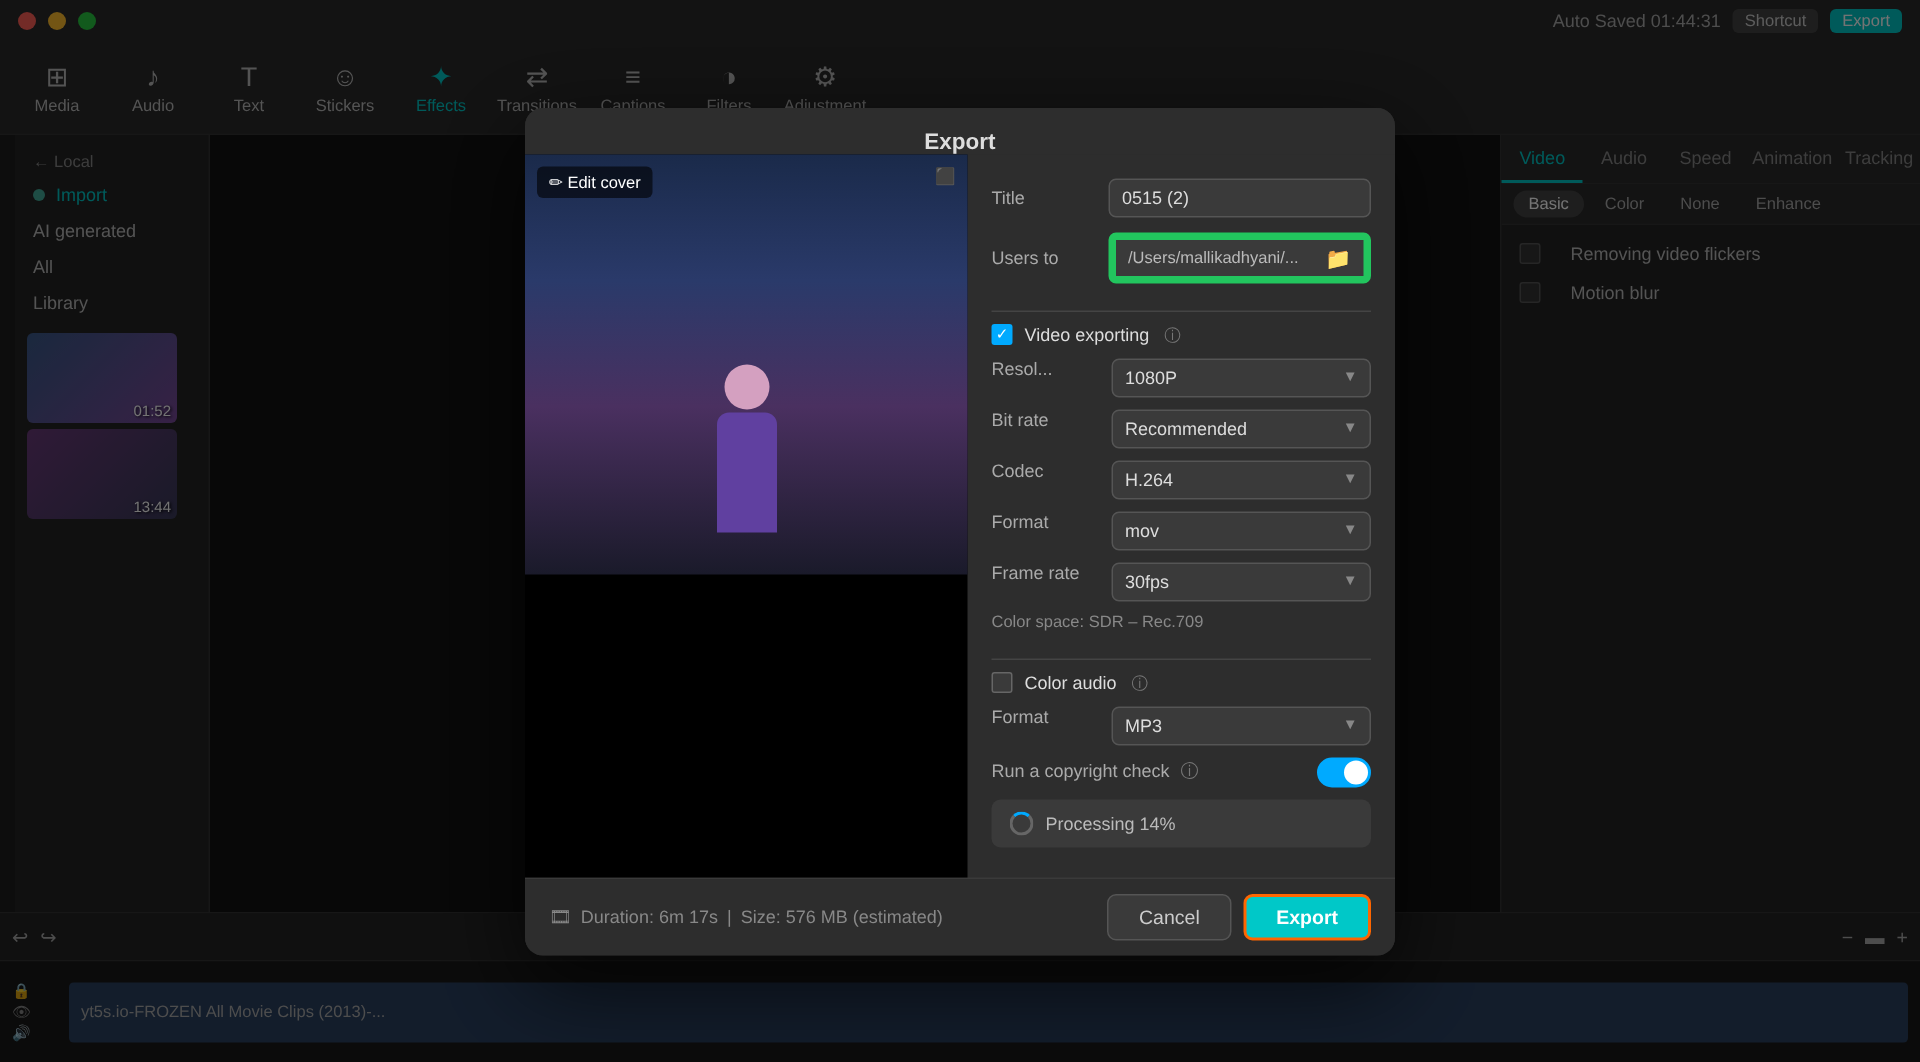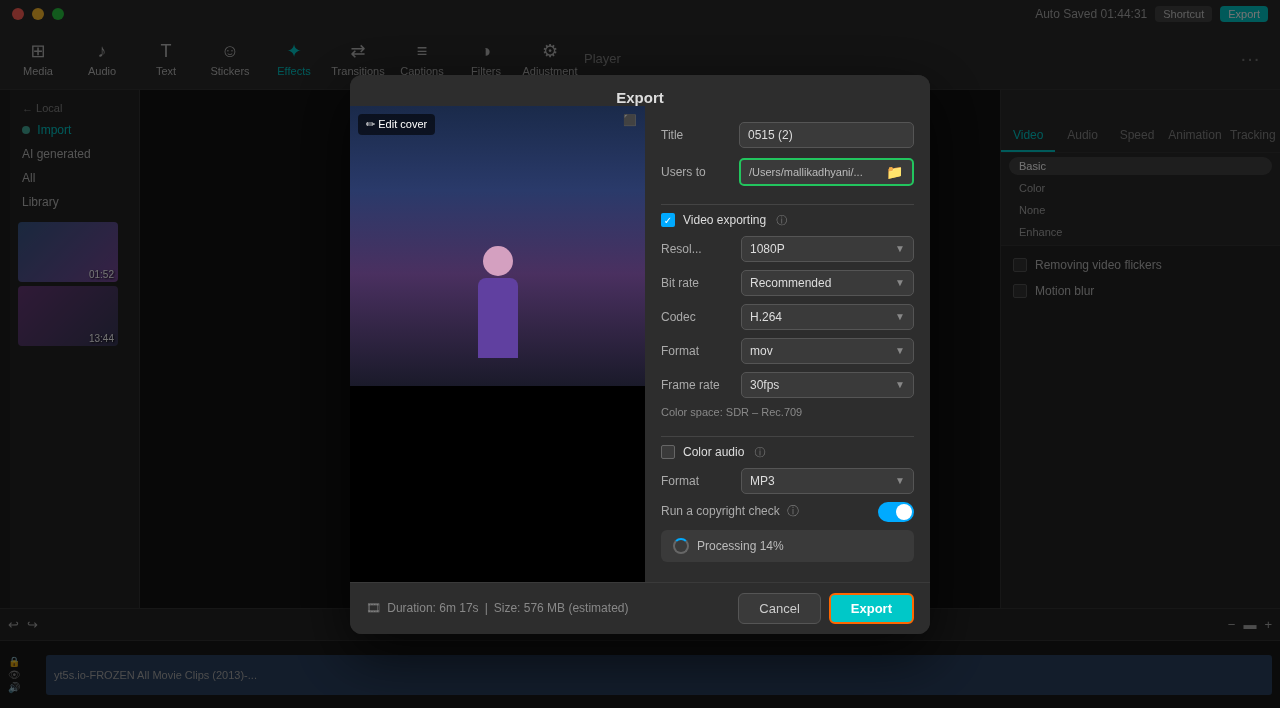--- a/index.html
+++ b/index.html
@@ -127,46 +127,44 @@
       background: #2a2a2a;
       border-bottom: 1px solid #333;
     }
     .right-tab {
       flex: 1;
       text-align: center;
       padding: 8px 4px;
       font-size: 12px;
       color: #888;
       cursor: pointer;
-      margin-top: 30px;
     }
     .right-tab.active { color: #00c8c8; border-bottom: 2px solid #00c8c8; }
     .right-subtabs {
       display: flex;
       background: #2a2a2a;
       border-bottom: 1px solid #333;
       padding: 4px 8px;
       gap: 4px;
-      flex-direction: column;
     }
     .right-subtab {
       padding: 3px 10px;
       font-size: 11px;
       color: #aaa;
       border-radius: 12px;
       cursor: pointer;
     }
     .right-subtab.active { background: #444; color: #fff; }
     .right-panel-content {
       padding: 12px;
     }
     .panel-option {
       display: flex;
       align-items: center;
-      gap: 8px;
+      gap: 20px;
       margin-bottom: 12px;
     }
     .panel-option-label { color: #bbb; font-size: 12px; }
     .fake-checkbox {
       width: 14px; height: 14px;
       border: 1px solid #555;
       border-radius: 2px;
       background: #333;
     }
 
@@ -291,21 +289,21 @@
       color: #ddd;
       font-size: 12px;
       padding: 5px 8px;
       outline: none;
     }
     .form-input-with-btn {
       display: flex;
       align-items: center;
       flex: 1;
       background: #3a3a3a;
-      border: 2px solid #22c55e;
+      border: 5px solid #22c55e;
       border-radius: 5px;
       overflow: hidden;
     }
     .form-input-with-btn span {
       flex: 1;
       color: #bbb;
       font-size: 11px;
       padding: 5px 8px;
       overflow: hidden;
       text-overflow: ellipsis;
@@ -353,21 +351,21 @@
       font-size: 12px;
     }
     .cb-info {
       color: #777;
       font-size: 11px;
       margin-left: 2px;
     }
 
     .select-row {
       display: flex;
-      align-items: center;
+      align-items: flex-start;
       margin-bottom: 8px;
     }
     .select-label {
       width: 80px;
       color: #aaa;
       font-size: 12px;
       flex-shrink: 0;
     }
     .fake-select {
       flex: 1;
@@ -545,24 +543,20 @@
   </div>
   <div class="tool-item">
     <span class="icon">◑</span>
     <span>Filters</span>
   </div>
   <div class="tool-item">
     <span class="icon">⚙</span>
     <span>Adjustment</span>
   </div>
 
-  <div style="flex:1; display:flex; align-items:center; justify-content:center; color:#888; font-size:13px;">
-    <span>Player</span>
-    <span style="margin-left:auto; margin-right:12px; color:#777; font-size:20px;">···</span>
-  </div>
 </div>
 
 <div class="main-layout">
 
   <div class="left-panel">
     <div class="left-panel-section">← Local</div>
     <div class="left-panel-item active">
       <span style="display:inline-block;width:8px;height:8px;background:#4a9;border-radius:50%;margin-right:4px;"></span>
       <span>Import</span>
     </div>

